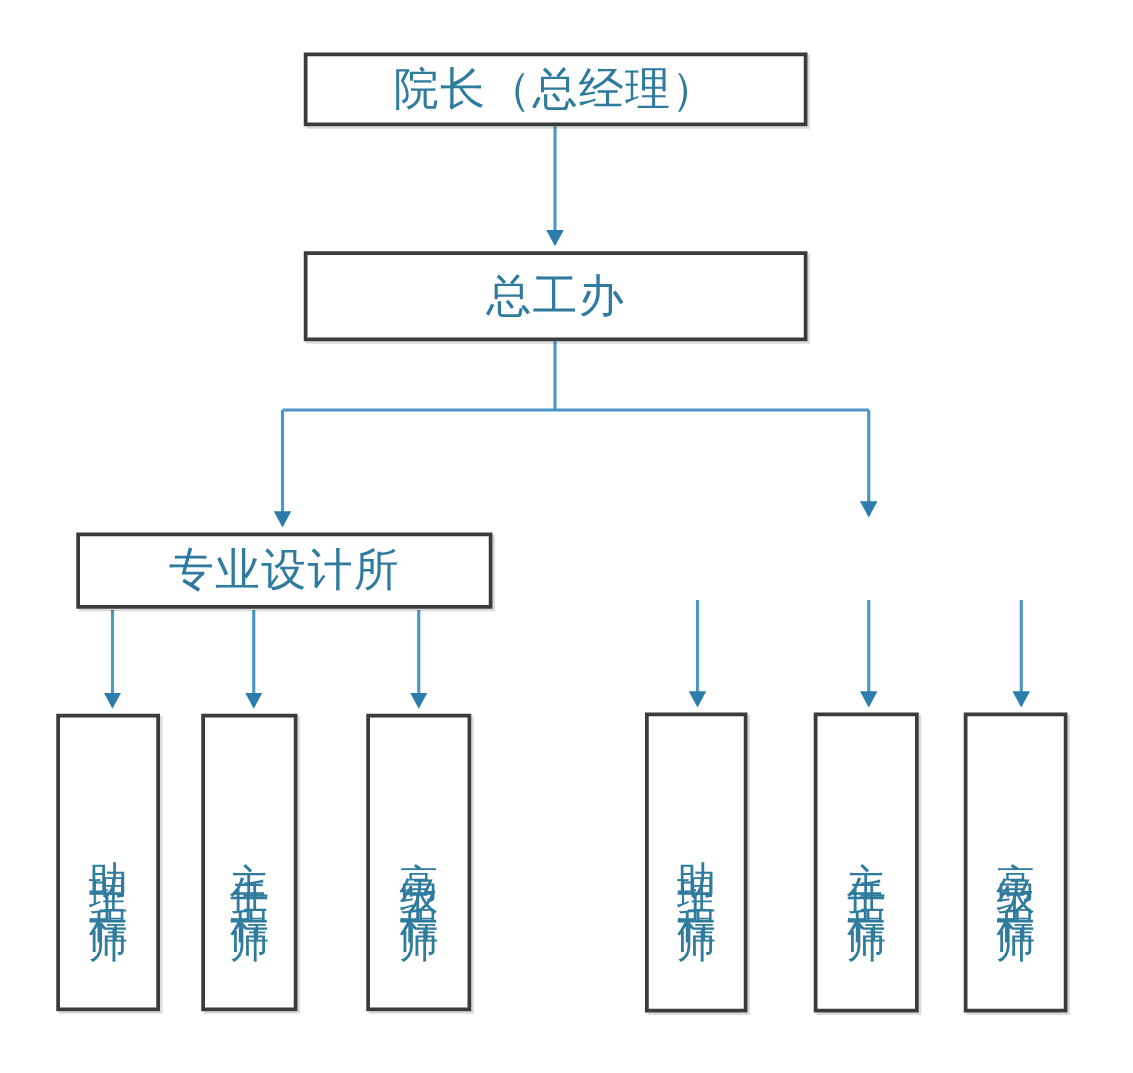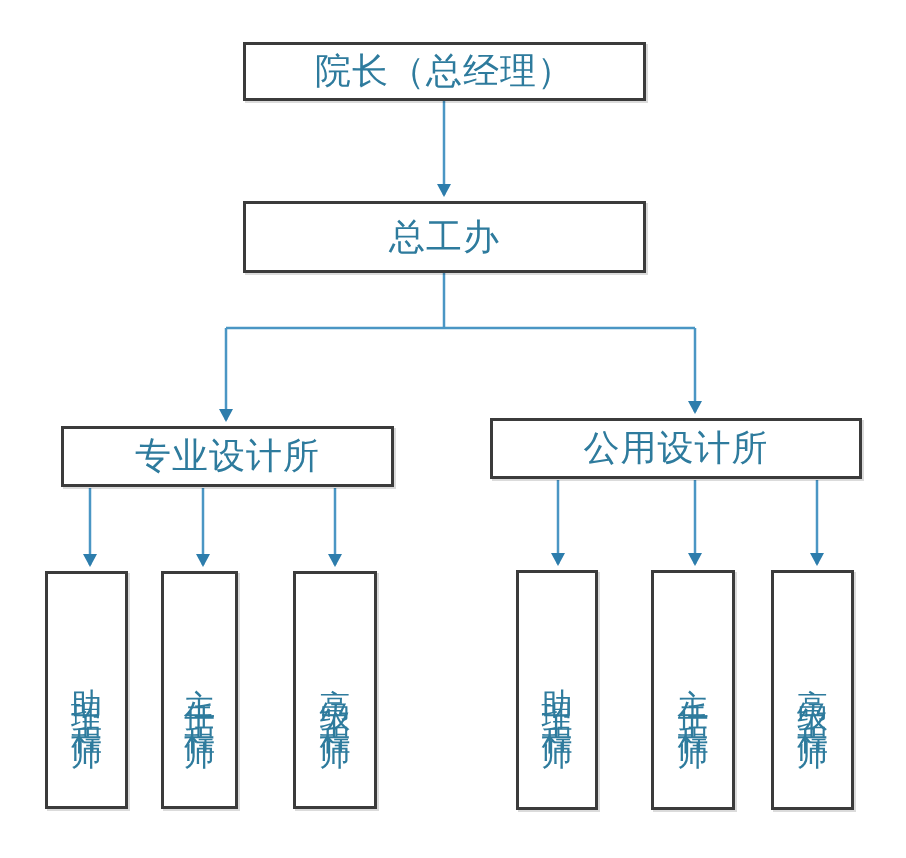--- a/index.html
+++ b/index.html
@@ -78,21 +78,20 @@
       <line x1="695" y1="480" x2="695" y2="564" marker-end="url(#arw)"></line>
       <line x1="817" y1="480" x2="817" y2="564" marker-end="url(#arw)"></line>
     </g>
   </svg>
 
   <div id="node-root" class="node h">院长（总经理）</div>
 
   <div id="node-office" class="node h">总工办</div>
 
   <div id="node-branch-left" class="node h">专业设计所</div>
-  <div id="node-branch-right" class="node h">公用设计所</div>
 
   <div id="node-l1" class="node v">
     <span>助理工程师</span>
   </div>
   <div id="node-l2" class="node v">
     <span>主任工程师</span>
   </div>
   <div id="node-l3" class="node v">
     <span>高级工程师</span>
   </div>

